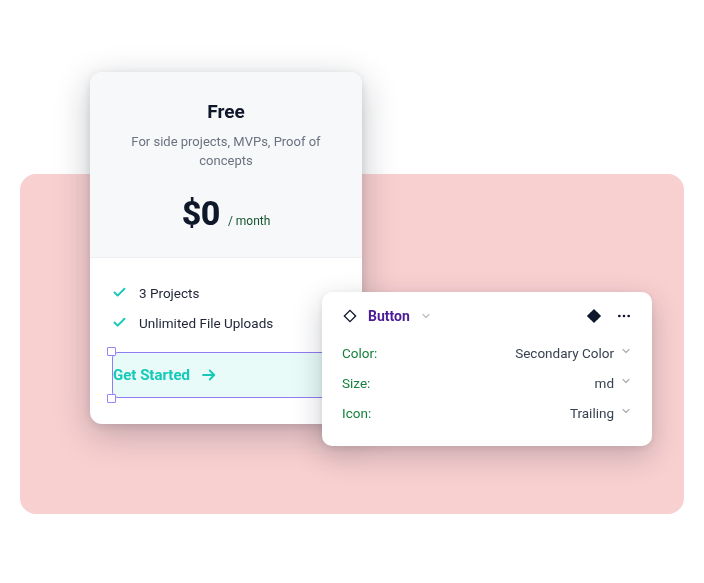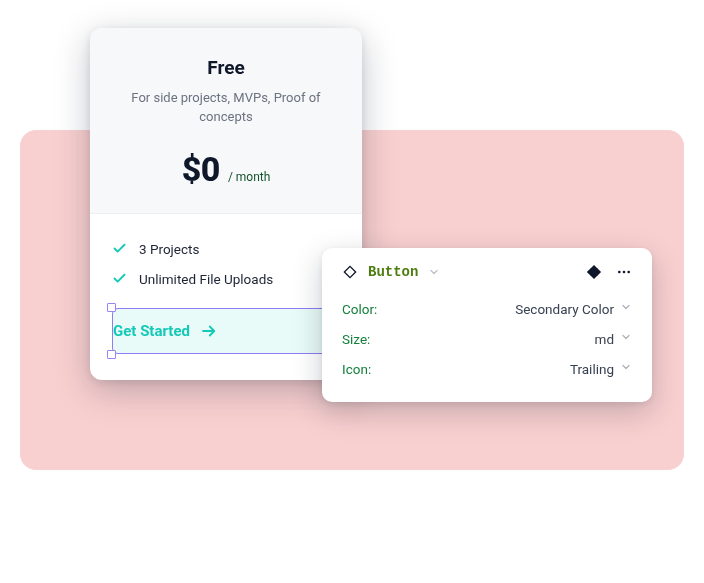--- a/index.html
+++ b/index.html
@@ -1,17 +1,17 @@
 <!DOCTYPE html>
 <html><head>
   <meta charset="utf-8">
   <style>
     * { margin: 0; padding: 0; box-sizing: border-box; }
     body { font-family: -apple-system, BlinkMacSystemFont, "Segoe UI", Roboto, sans-serif; background: #fff; width: 704px; height: 583px; position: relative; overflow: hidden; }
-    .stage { position: relative; width: 704px; height: 425px; }
+    .stage { position: relative; width: 704px; height: 425px; margin-top: 44px; }
     .pink-bg { position: absolute; left: 20px; top: 130px; width: 664px; height: 340px; background: #f9d0d0; border-radius: 16px; }
     .card { position: absolute; left: 90px; top: 28px; width: 272px; background: #fff; border-radius: 12px; box-shadow: 0 10px 35px rgba(15,23,42,0.25), 0 2px 8px rgba(15,23,42,0.10); overflow: visible; }
     .card-top { background: #f7f8fa; border-top-left-radius: 12px; border-top-right-radius: 12px; padding: 28px 24px 24px; text-align: center; border-bottom: 1px solid #eceef2; }
     .plan-title { font-size: 19px; font-weight: 700; color: #0f172a; margin-bottom: 10px; }
     .plan-sub { font-size: 13px; line-height: 1.45; color: #6b7280; margin: 0 auto 22px; max-width: 200px; }
     .price-row { display: flex; justify-content: center; align-items: baseline; gap: 8px; }
     .price { font-size: 34px; font-weight: 800; color: #0f172a; letter-spacing: -0.5px; }
     .period { font-size: 12px; color: #14532d; }
     .card-body { padding: 20px 22px 26px; }
     .feat { display: flex; align-items: center; gap: 12px; padding: 7px 0; }
@@ -22,21 +22,21 @@
     .cta-label { color: #14c9b7; font-size: 15px; font-weight: 700; }
     .cta-arrow { width: 18px; height: 18px; }
     .handle { position: absolute; width: 9px; height: 9px; background: #fff; border: 1.5px solid #9a82f7; border-radius: 1px; }
     .h-tl { left: -5px; top: -5px; }
     .h-tr { right: -5px; top: -5px; }
     .h-bl { left: -5px; bottom: -5px; }
     .h-br { right: -5px; bottom: -5px; }
     .panel { position: absolute; left: 322px; top: 248px; width: 330px; background: #fff; border-radius: 10px; box-shadow: 0 10px 30px rgba(15,23,42,0.22), 0 2px 6px rgba(15,23,42,0.08); padding: 16px 20px 18px; }
     .panel-header { display: flex; align-items: center; justify-content: space-between; margin-bottom: 14px; }
     .panel-left { display: flex; align-items: center; gap: 10px; }
-    .panel-title { font-size: 14px; font-weight: 700; color: #4d7c0f; font-family: Liberation Mono, monospace; }
+    .panel-title { font-size: 14px; font-weight: 700; color: #4c1d95; }
     .panel-right { display: flex; align-items: center; gap: 14px; }
     .picon { width: 16px; height: 16px; display:inline-flex; align-items:center; justify-content:center; }
     .prop-row { display: flex; align-items: center; justify-content: space-between; padding: 7px 0; }
     .prop-label { font-size: 13.5px; color: #15803d; }
     .prop-val { display: flex; gap: 6px; font-size: 13.5px; color: #374151; }
     .chev { width: 12px; height: 12px; opacity: 0.55; }
     .chev-dim { opacity: 0.45; }
     svg { display: block; }
   </style>
 </head>

